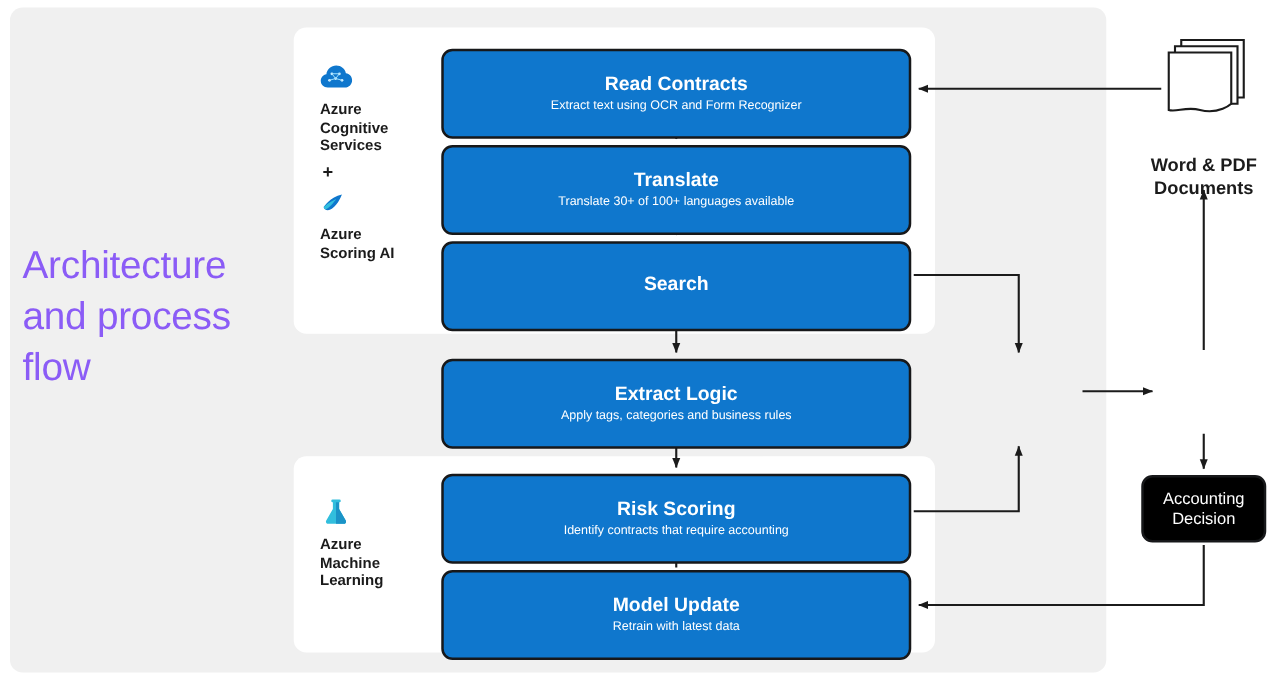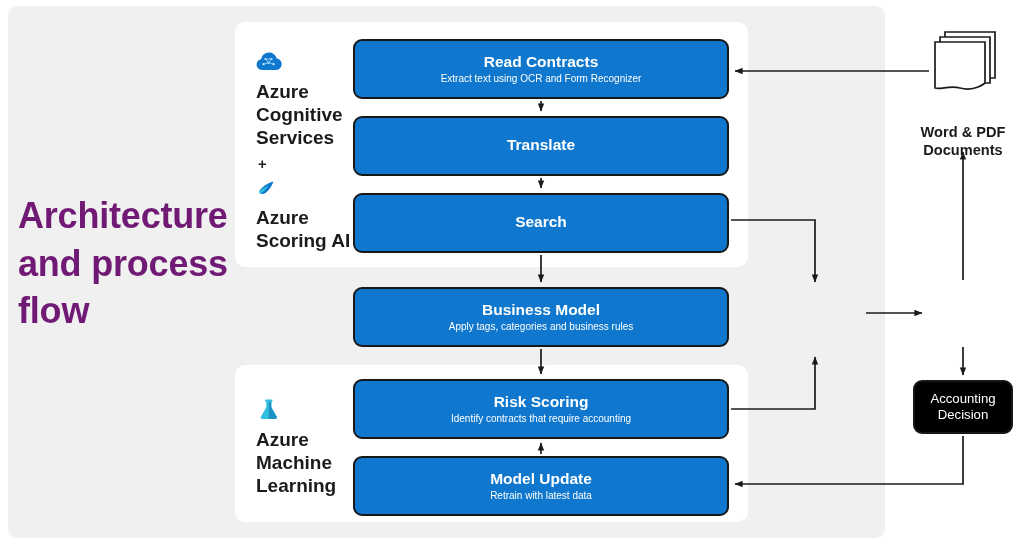--- a/index.html
+++ b/index.html
@@ -33,43 +33,43 @@
   }
   #white-panel-cognitive { left: 235px; top: 22px; width: 513px; height: 245px; }
   #white-panel-ml        { left: 235px; top: 365px; width: 513px; height: 157px; }
 
   
   .page-title {
     position: absolute;
     left: 18px;
     top: 192px;
     width: 215px;
-    font-size: 36px;
-    font-weight: 700;
+    font-size: 31px;
+    font-weight: 400;
     line-height: 1.32;
-    color: #701a75;
+    color: #8b5cf6;
     letter-spacing: -0.2px;
   }
 
   
   .proc-box {
     position: absolute;
     background: #0f77cd;
     border: 2px solid #17181a;
     border-radius: 9px;
     box-sizing: border-box;
     color: #ffffff;
     display: flex;
     flex-direction: column;
     align-items: center;
     justify-content: center;
     text-align: center;
     left: 353px;
     width: 376px;
-    height: 60px;
+    height: 72px;
   }
   .proc-title {
     font-size: 15.5px;
     font-weight: bold;
     line-height: 1.2;
     margin-bottom: 2px;
   }
   .proc-sub {
     font-size: 10px;
     font-weight: normal;
@@ -102,21 +102,21 @@
     line-height: 1.25;
   }
 
   
   .svc-group {
     position: absolute;
     width: 100px;
     text-align: left;
   }
   .svc-label {
-    font-size: 19px;
+    font-size: 12px;
     font-weight: 600;
     color: #1b1b1b;
     line-height: 1.22;
     margin-top: 4px;
   }
   .svc-plus {
     font-size: 14.6px;
     font-weight: 600;
     color: #1b1b1b;
     margin: 6px 0 4px 2px;
@@ -246,26 +246,27 @@
       <div>Learning</div>
     </div>
   </div>
 
   <div class="proc-box" id="box-read">
     <div class="proc-title">Read Contracts</div>
     <div class="proc-sub">Extract text using OCR and Form Recognizer</div>
   </div>
   <div class="proc-box" id="box-translate">
     <div class="proc-title">Translate</div>
+    <div class="proc-sub">Translate 30+ of 100+ languages available</div>
   </div>
   <div class="proc-box" id="box-search">
     <div class="proc-title">Search</div>
   </div>
   <div class="proc-box" id="box-business">
-    <div class="proc-title">Business Model</div>
+    <div class="proc-title">Extract Logic</div>
     <div class="proc-sub">Apply tags, categories and business rules</div>
   </div>
   <div class="proc-box" id="box-model">
     <div class="proc-title">Model Update</div>
     <div class="proc-sub">Retrain with latest data</div>
   </div>
   <div class="proc-box" id="box-risk">
     <div class="proc-title">Risk Scoring</div>
     <div class="proc-sub">Identify contracts that require accounting</div>
   </div>

